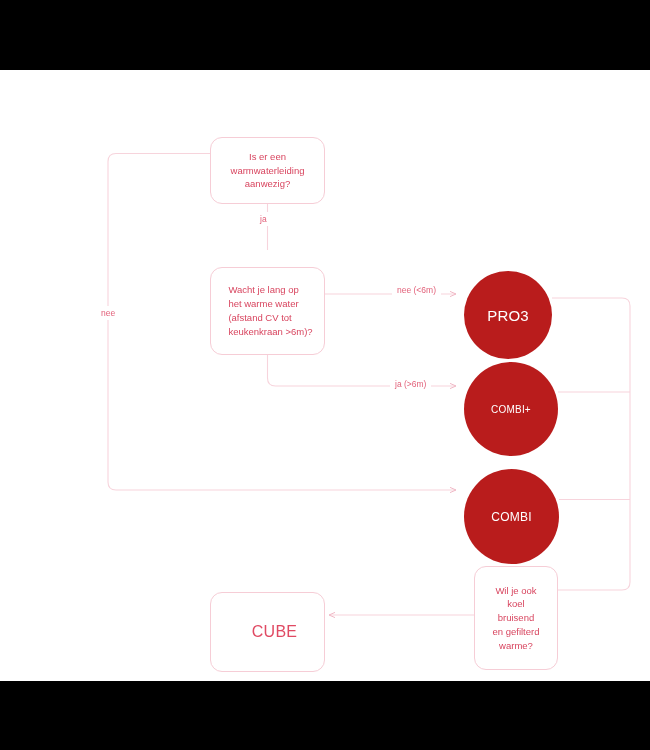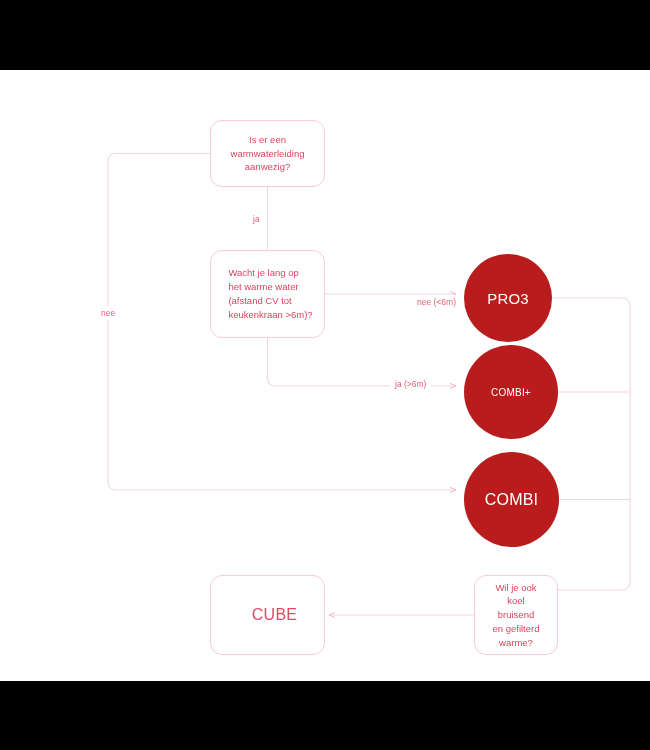--- a/index.html
+++ b/index.html
@@ -5,57 +5,57 @@
   html,body{margin:0;padding:0;background:#000;}
   #stage{
     position:relative;width:650px;height:750px;background:#000;
     font-family:"Liberation Sans", sans-serif;overflow:hidden;
   }
   #canvas{
     position:absolute;left:0;top:70px;width:650px;height:611px;background:#fff;
   }
   #edges{position:absolute;left:0;top:0;width:650px;height:611px;}
 
-  .node{position:absolute;box-sizing:border-box;}
+  .node{position:absolute;box-sizing:border-box;margin-top:17px;}
 
   .qbox{
     background:#fff;border:1px solid #f6cdd6;border-radius:12px;
     display:flex;align-items:center;justify-content:center;
     color:#d8455f;line-height:1.45;
   }
   .qbox .txt{padding:0 14px;}
 
   .q1{left:210px;top:50px;width:115px;height:67px;font-size:9.5px;text-align:center;}
   .q2{left:210px;top:180px;width:115px;height:88px;font-size:9.5px;text-align:left;}
   .q2 .txt{padding-right:8px;}
-  .q4{left:474px;top:505px;width:84px;height:80px;font-size:9.5px;text-align:center;}
+  .q4{left:474px;top:479px;width:84px;height:104px;font-size:9.5px;text-align:center;}
 
   .cube{
     left:210px;top:505px;width:115px;height:80px;
     background:#fff;border:1px solid #f6cdd6;border-radius:12px;
     display:flex;align-items:center;justify-content:center;
     color:#e04a63;font-size:16px;letter-spacing:.3px;padding-left:14px;
   }
 
   .circle{
     border-radius:50%;background:#b91c1c;
     display:flex;align-items:center;justify-content:center;
     color:#fff;letter-spacing:.2px;
   }
   .c-pro3 {left:464px;top:184px;width:88px;height:88px;font-size:15px;}
   .c-combi-plus{left:464px;top:275px;width:94px;height:94px;font-size:10px;}
-  .c-combi {left:464px;top:382px;width:95px;height:95px;font-size:16px;}
+  .c-combi {left:464px;top:382px;width:95px;height:95px;font-size:12px;}
 
   .elabel{
     position:absolute;background:#fff;color:#e2617a;font-size:8.5px;
     padding:2px 5px;white-space:nowrap;
   }
-  .lbl-ja   {left:248px;top:142px;}
+  .lbl-ja   {left:255px;top:142px;}
   .lbl-nee  {left:96px;top:236px;}
-  .lbl-nee6 {left:412px;top:213px;margin-top:12px;}
+  .lbl-nee6 {left:392px;top:213px;}
   .lbl-ja6  {left:390px;top:307px;}
 </style>
 </head>
 <body>
 
 <div id="stage">
 
   <div style="position:absolute;left:0;top:0;width:650px;height:70px;background:#000;"></div>
   <div style="position:absolute;left:0;top:681px;width:650px;height:69px;background:#000;"></div>
 

